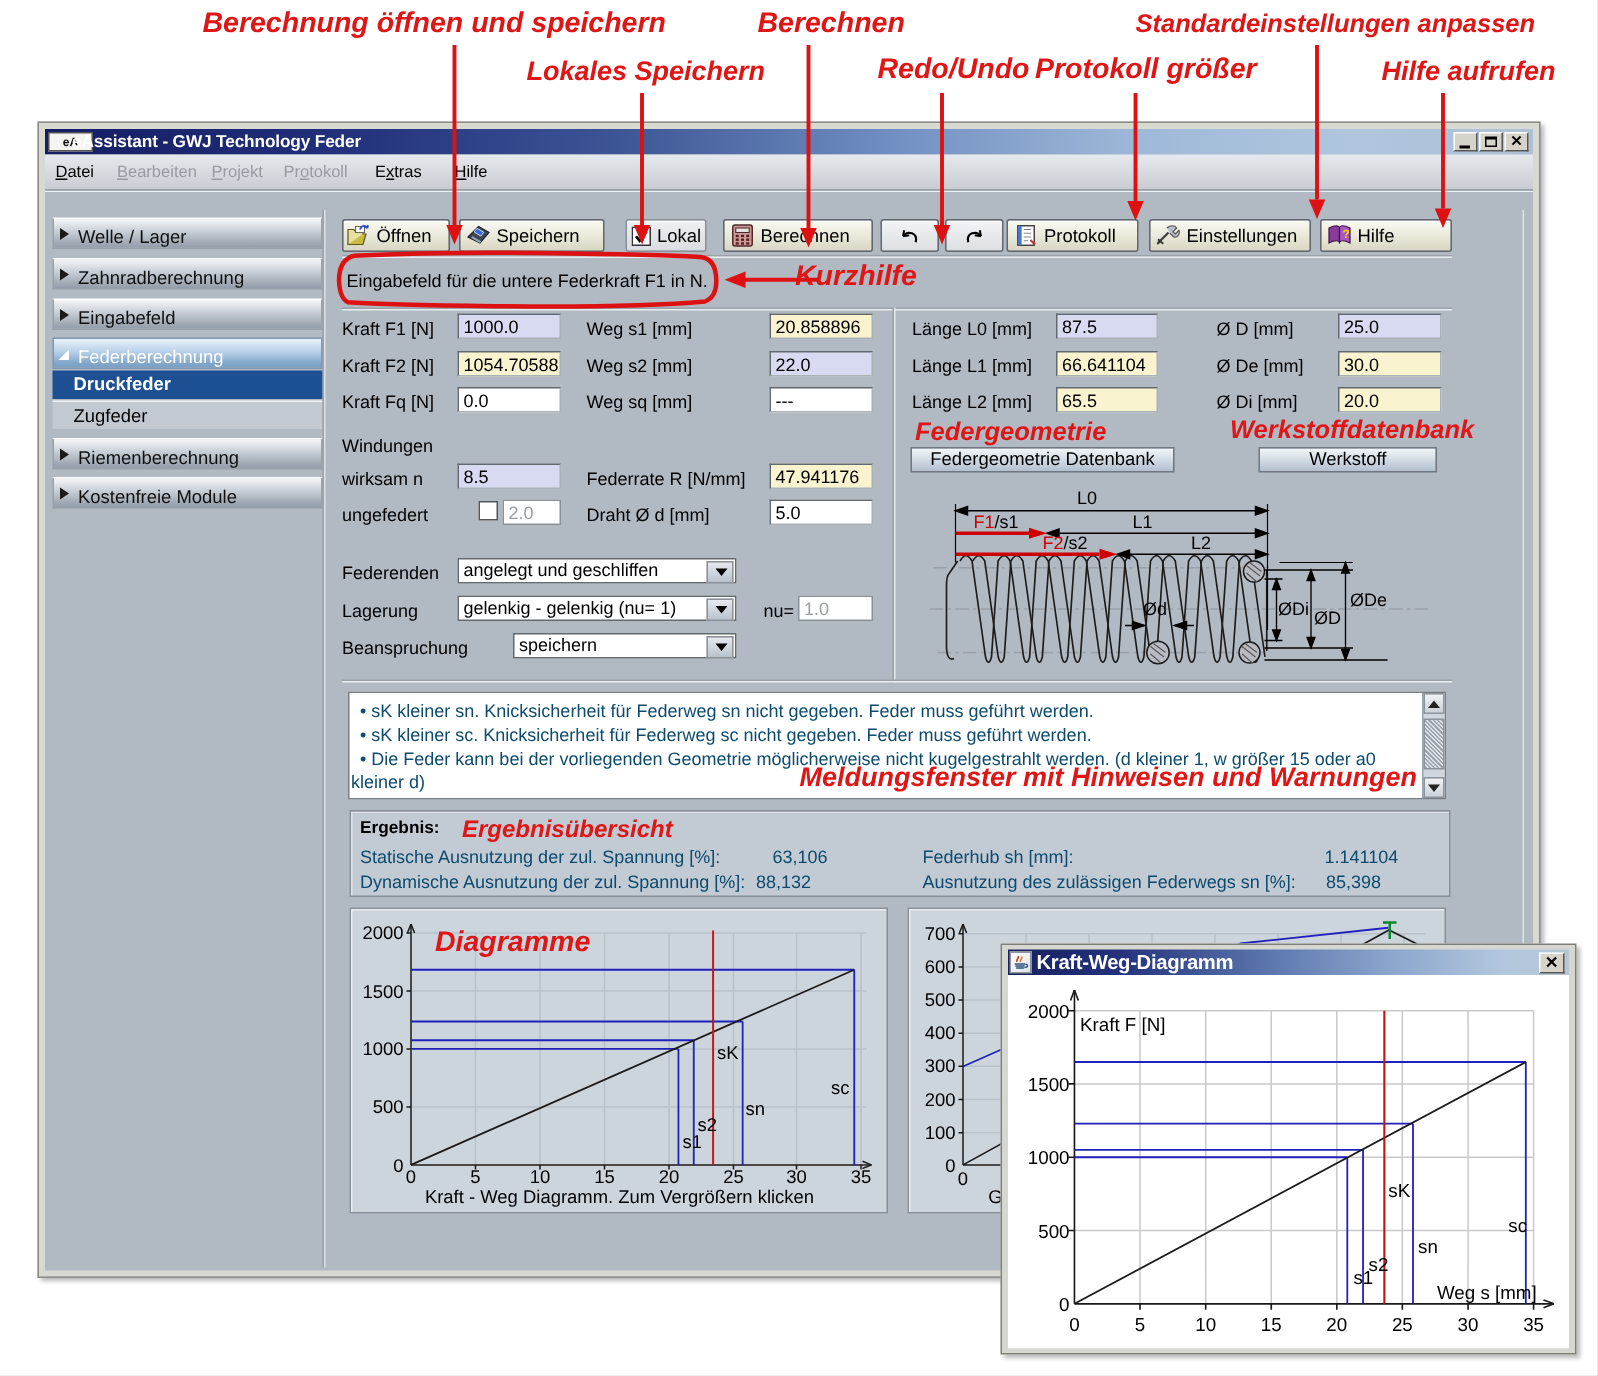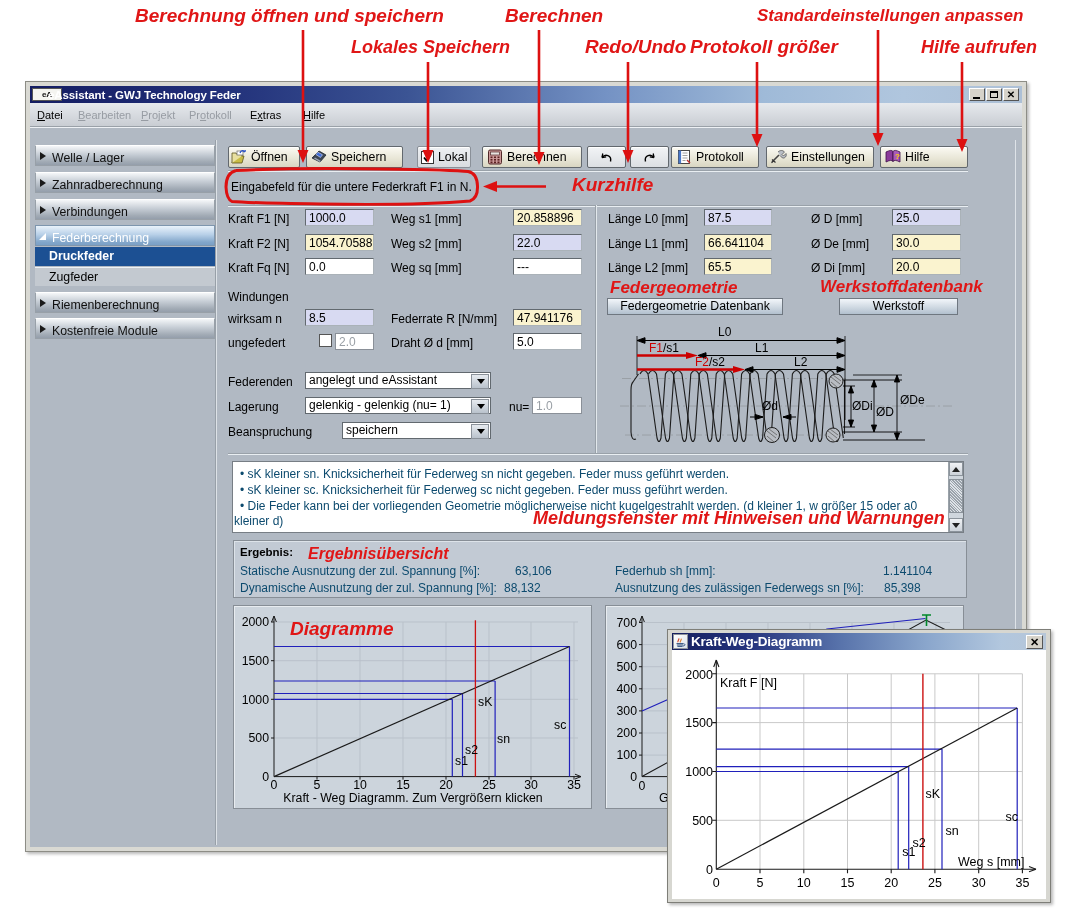--- a/index.html
+++ b/index.html
@@ -52,21 +52,21 @@
 <div class="shead" style="top:145px">
     <span class="tri"></span>
     <span class="tx">Welle / Lager</span>
   </div>
 <div class="shead" style="top:172px">
     <span class="tri"></span>
     <span class="tx">Zahnradberechnung</span>
   </div>
 <div class="shead" style="top:199px">
     <span class="tri"></span>
-    <span class="tx">Verbindungen</span>
+    <span class="tx">Eingabefeld</span>
   </div>
 <div class="shead" style="top:225px;background:linear-gradient(#eaf3fb,#b8d0e8 45%,#82a6ca 85%,#7ba0c6);color:#fff;font-weight:normal;border-color:#7e96ae">
     <span class="tri" style="border-left-color:transparent;border-left-width:7px;border-bottom:7px solid #fff;border-top:0;top:7px;left:3px"></span>
     <span class="tx">Federberechnung</span>
   </div>
 <div class="ab" style="left:35px;top:247px;width:180px;height:19px;background:#1c5093;color:#fff;font-weight:bold;font-size:12.3px;line-height:19px;padding-left:14px">Druckfeder</div>
 <div class="ab" style="left:35px;top:267px;width:180px;height:19px;background:#c3c9d0;border-top:1px solid #eef2f6;color:#000;font-size:12.3px;line-height:18px;padding-left:14px">Zugfeder</div>
 <div class="shead" style="top:292px">
     <span class="tri"></span>
     <span class="tx">Riemenberechnung</span>
@@ -165,21 +165,21 @@
 <div class="lbl" style="left:228px;top:312px">wirksam n</div>
 <div class="inp lav" style="left:305px;top:309px;width:69px">8.5</div>
 <div class="lbl" style="left:391px;top:312px">Federrate R [N/mm]</div>
 <div class="inp crm" style="left:513px;top:309px;width:69px">47.941176</div>
 <div class="lbl" style="left:228px;top:336px">ungefedert</div>
 <div class="ab" style="left:319px;top:334px;width:13px;height:13px;background:#fff;border:1px solid #555"></div>
 <div class="inp dis" style="left:335px;top:333px;width:39px;border-color:#8a9098">2.0</div>
 <div class="lbl" style="left:391px;top:336px">Draht Ø d [mm]</div>
 <div class="inp" style="left:513px;top:333px;width:69px">5.0</div>
 <div class="lbl" style="left:228px;top:375px">Federenden</div>
-<div class="ab dd" style="left:305px;top:372px;width:186px">angelegt und eAssistant</div>
+<div class="ab dd" style="left:305px;top:372px;width:186px">angelegt und geschliffen</div>
 <div class="lbl" style="left:228px;top:400px">Lagerung</div>
 <div class="ab dd" style="left:305px;top:397px;width:186px">gelenkig - gelenkig (nu= 1)</div>
 <div class="lbl" style="left:509px;top:400px">nu=</div>
 <div class="inp dis" style="left:532px;top:397px;width:50px;border-color:#8a9098">1.0</div>
 <div class="lbl" style="left:228px;top:425px">Beanspruchung</div>
 <div class="ab dd" style="left:342px;top:422px;width:149px">speichern</div>
 <div class="ab" style="left:595px;top:205px;width:1px;height:250px;background:#98a0a8"></div>
 <div class="ab" style="left:596px;top:205px;width:1px;height:250px;background:#e2e8ec"></div>
 
 <div class="lbl" style="left:608px;top:212px">Länge L0 [mm]</div>
@@ -415,21 +415,21 @@
  </g>
 </svg>
 
 <div class="red" style="left:135px;top:5px;font-size:19px">Berechnung öffnen und speichern</div>
 <div class="red" style="left:505px;top:5px;font-size:19px">Berechnen</div>
 <div class="red" style="left:757px;top:6px;font-size:17px">Standardeinstellungen anpassen</div>
 <div class="red" style="left:351px;top:37px;font-size:18px">Lokales Speichern</div>
 <div class="red" style="left:585px;top:36px;font-size:19px">Redo/Undo</div>
 <div class="red" style="left:690px;top:36px;font-size:19px">Protokoll größer</div>
 <div class="red" style="left:921px;top:37px;font-size:18px">Hilfe aufrufen</div>
-<div class="red" style="left:572px;top:174px;font-size:19px">Kurzhilfe</div>
+<div class="red" style="left:530px;top:174px;font-size:19px">Kurzhilfe</div>
 <div class="red" style="left:610px;top:278px;font-size:17px">Federgeometrie</div>
 <div class="red" style="left:820px;top:277px;font-size:17px">Werkstoffdatenbank</div>
 <div class="red" style="left:533px;top:508px;font-size:18px">Meldungsfenster mit Hinweisen und Warnungen</div>
 <div class="red" style="left:308px;top:545px;font-size:16px">Ergebnisübersicht</div>
 <div class="red" style="left:290px;top:618px;font-size:19px">Diagramme</div>
 <svg class="ab" style="left:0;top:0;pointer-events:none" width="1065" height="917" viewBox="0 0 1065 917">
  <g stroke="#dd1111" stroke-width="2.6" fill="none">
   <path d="M303 30 V150"></path>
   <path d="M428 62 V150"></path>
   <path d="M539 30 V152"></path>

